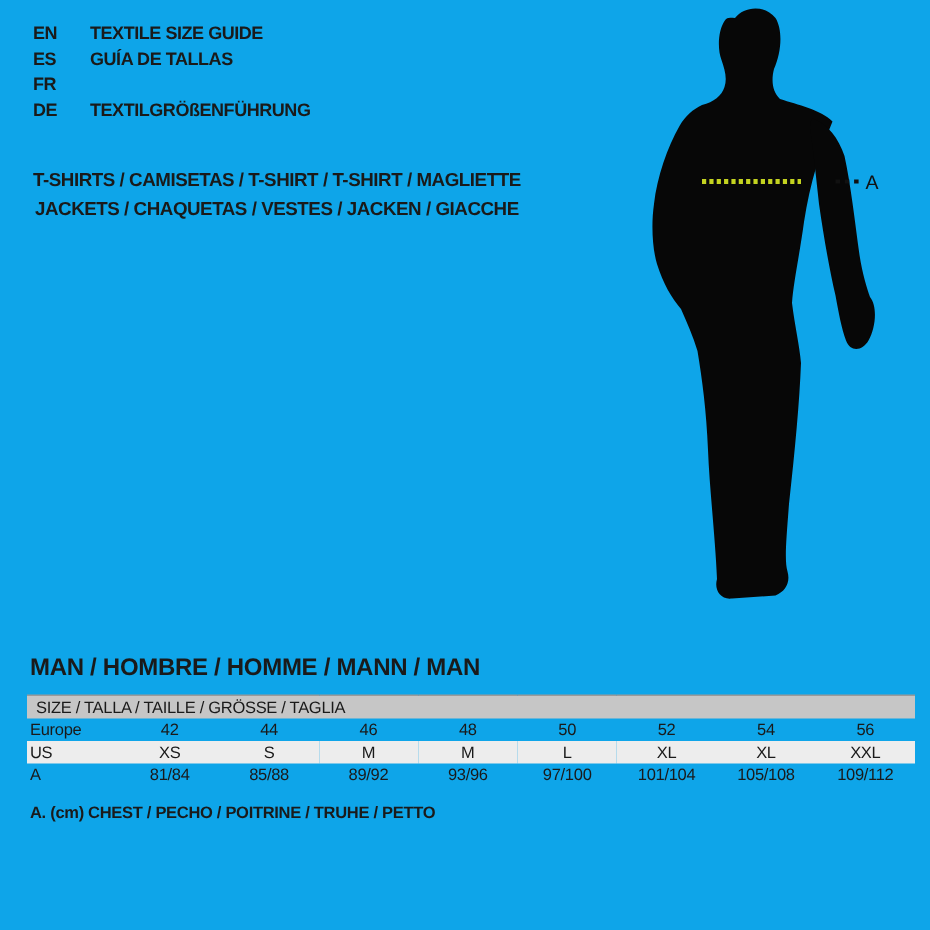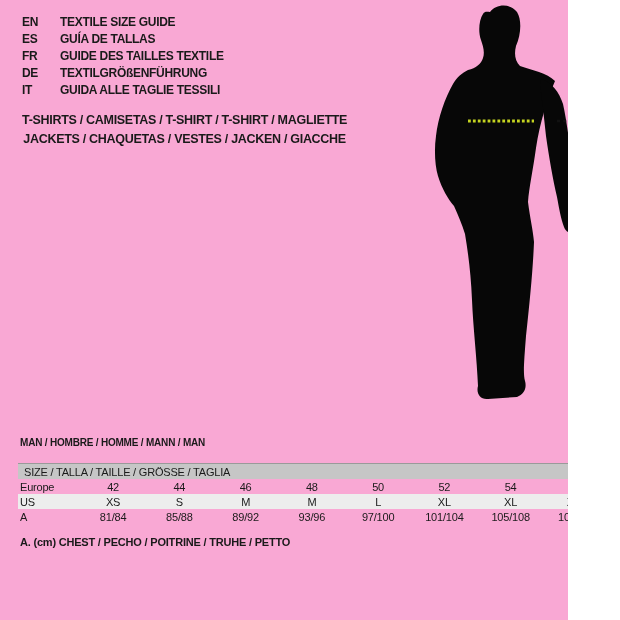--- a/index.html
+++ b/index.html
@@ -4,22 +4,22 @@
 <style>
   html, body { margin: 0; padding: 0; }
   body {
     width: 620px; height: 620px;
     background: #ffffff;
     font-family: "Liberation Sans", sans-serif;
     color: var(--text, #1a1a1a);
   }
   .page {
     position: relative;
-    width: 568px; height: 620px;
-    background: #f9a8d4;
+    width: 620px; height: 620px;
+    background: #0ea5e9;
     overflow: hidden;
   }
 
   
   .lang-list {
     position: absolute; left: 22px; top: 14px;
   }
   .lang-row {
     display: flex;
     line-height: 17px;
@@ -48,21 +48,21 @@
   .chest-dots-on-body { stroke: var(--dot, #c4d320); stroke-width: 3.2; stroke-dasharray: 2.8 2.1; fill: none; }
   .chest-dots-outside { stroke: #111111; stroke-width: 2.6; stroke-dasharray: 3 3.2; fill: none; }
   .a-label {
     font-family: "Liberation Sans", sans-serif;
     font-size: 13px; font-weight: 400; fill: #111111;
   }
 
   
   .section-title {
     position: absolute; left: 20px; top: 437px;
-    font-size: 10px; font-weight: 700; letter-spacing: -0.2px;
+    font-size: 16px; font-weight: 700; letter-spacing: -0.2px;
     white-space: nowrap;
   }
   .footnote {
     position: absolute; left: 20px; top: 536px;
     font-size: 11px; font-weight: 700; letter-spacing: -0.2px;
     white-space: nowrap;
   }
 
   
   .size-table {
@@ -100,29 +100,24 @@
       <div class="lang-row">
         <span class="lang-code">EN</span>
         <span class="lang-text">TEXTILE SIZE GUIDE</span>
       </div>
       <div class="lang-row">
         <span class="lang-code">ES</span>
         <span class="lang-text">GUÍA DE TALLAS</span>
       </div>
       <div class="lang-row">
         <span class="lang-code">FR</span>
-        <span class="lang-text">GUIDE DES TAILLES TEXTILE</span>
       </div>
       <div class="lang-row">
         <span class="lang-code">DE</span>
         <span class="lang-text">TEXTILGRÖßENFÜHRUNG</span>
-      </div>
-      <div class="lang-row">
-        <span class="lang-code">IT</span>
-        <span class="lang-text">GUIDA ALLE TAGLIE TESSILI</span>
       </div>
     </div>
 
   <div class="categories">
       <div class="category-line">T-SHIRTS / CAMISETAS / T-SHIRT / T-SHIRT / MAGLIETTE</div>
       <div class="category-line">JACKETS / CHAQUETAS / VESTES / JACKEN / GIACCHE</div>
     </div>
 
   <div class="figure-wrap">
     <svg width="185" height="410" viewBox="0 0 185 410" xmlns="http://www.w3.org/2000/svg">

